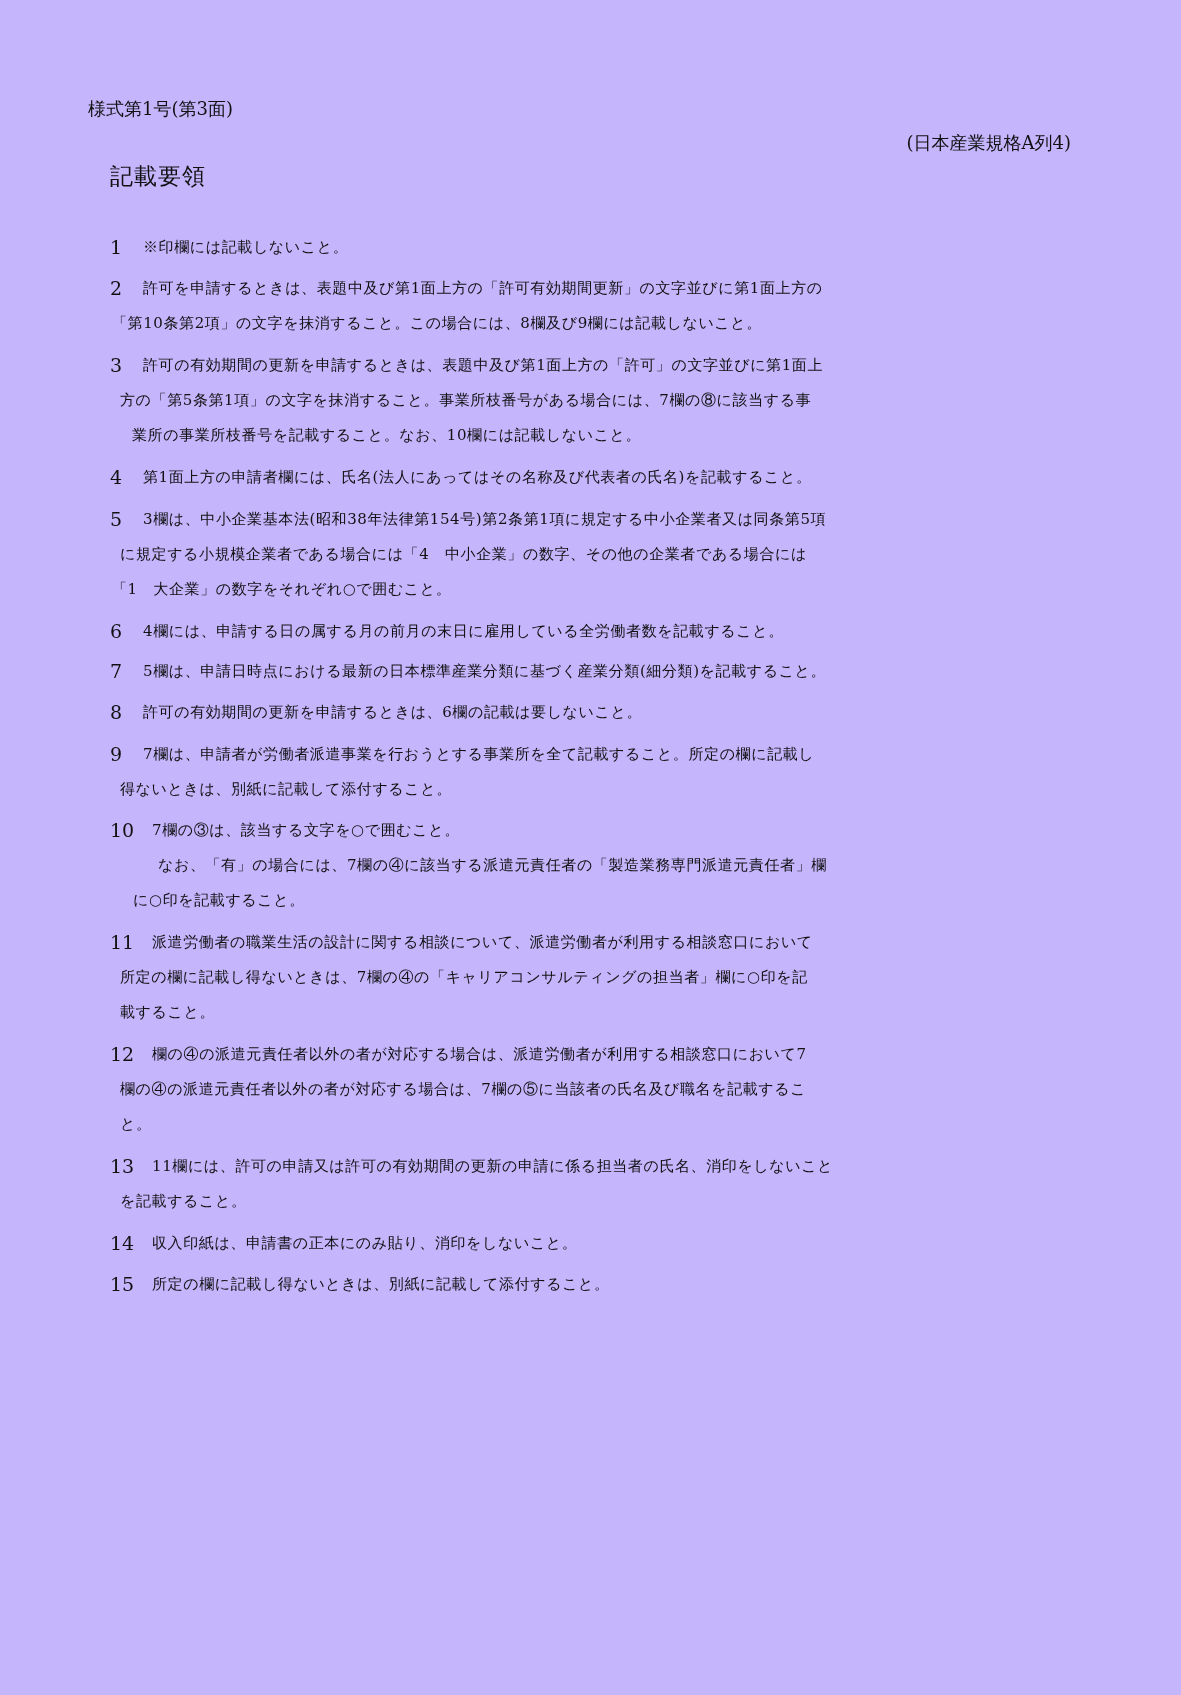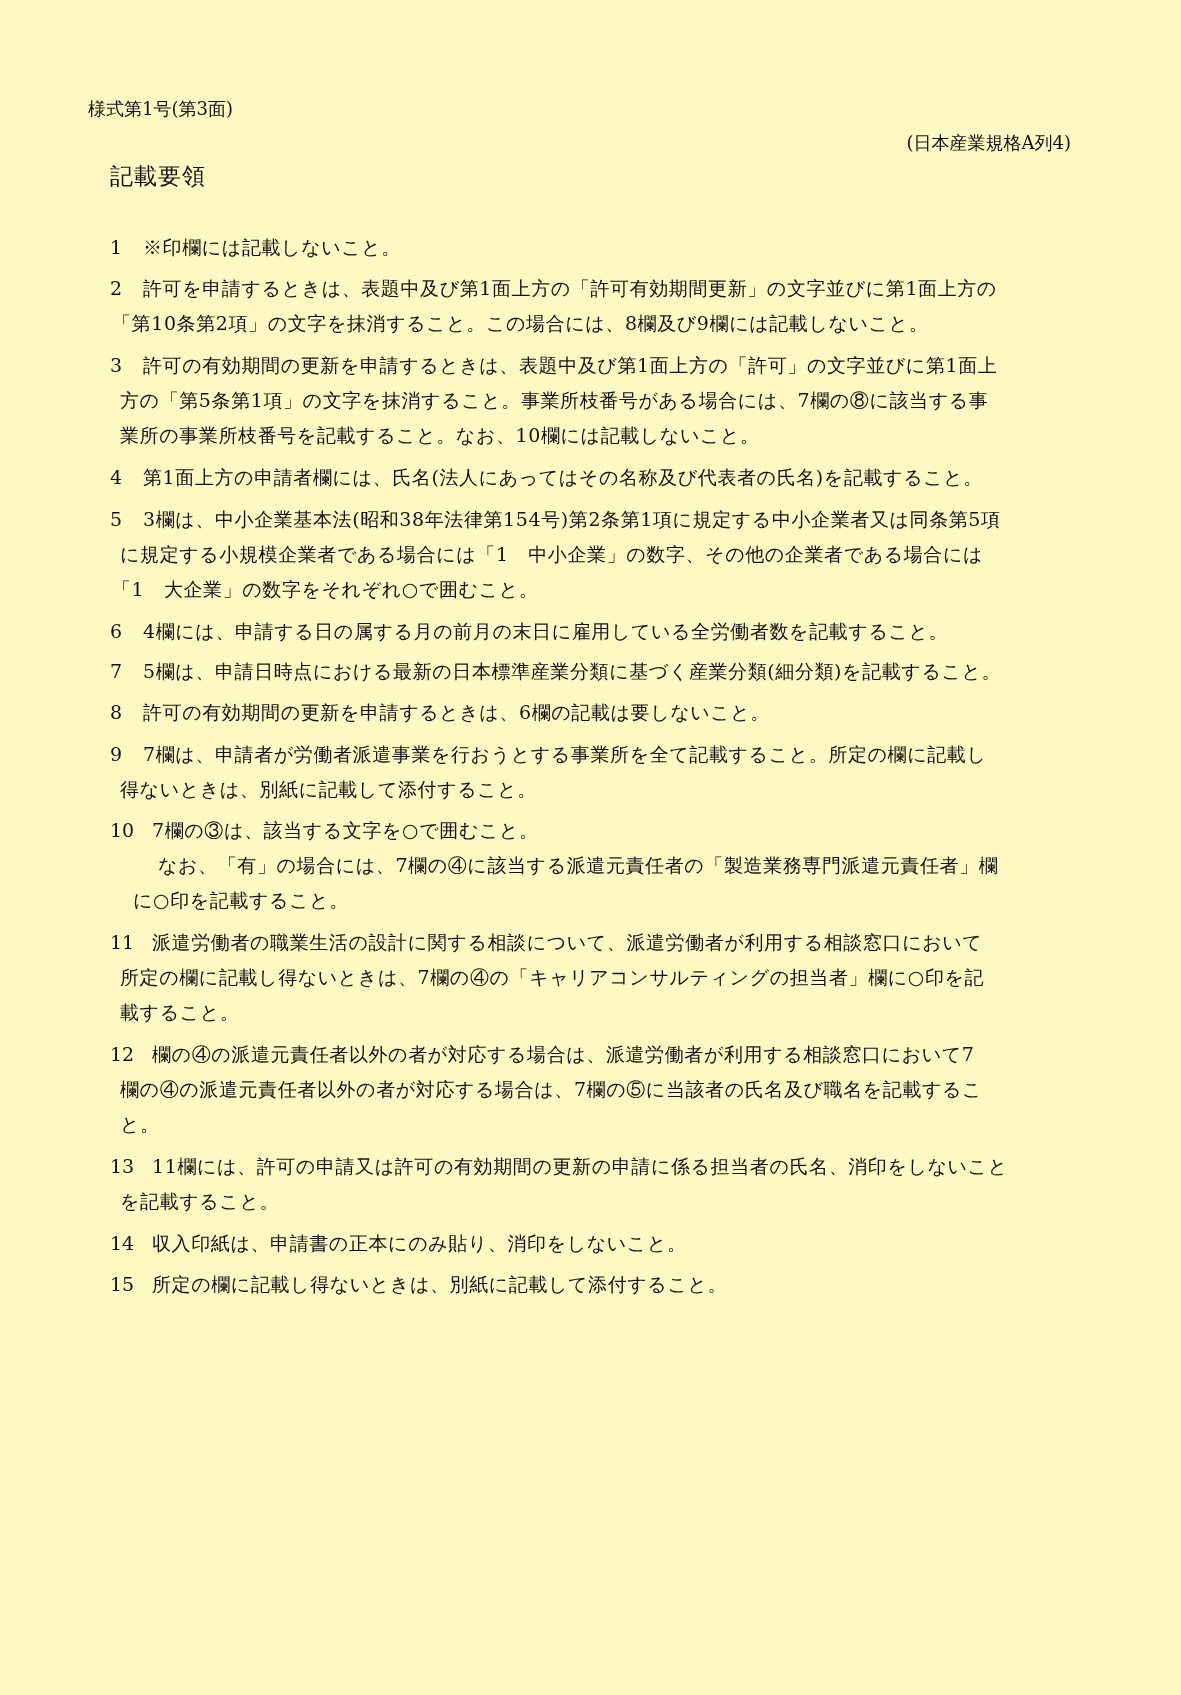--- a/index.html
+++ b/index.html
@@ -13,26 +13,26 @@
       position: relative;
       overflow: hidden;
       font-family: "DejaVu Serif", "Liberation Serif", serif;
       color: #111111;
     }
     .page {
       position: absolute;
       left: 0; top: 0;
       width: 1181px;
       height: 1695px;
-      background: #fef9c3;
+      background: #c4b5fd;
     }
     .line {
       position: absolute;
       white-space: nowrap;
-      font-size: 19px;
+      font-size: 15px;
       line-height: 24px;
       letter-spacing: 0.6px;
     }
     .form-label { left: 88px; top: 97px; font-size: 18px; letter-spacing: 0; }
     .paper-size { right: 110px; top: 131px; font-size: 18px; letter-spacing: 0; }
     .section-title { left: 110px; top: 164px; font-size: 23px; letter-spacing: 1px; }
 
     .num {
       position: absolute;
       font-size: 19px;
@@ -57,32 +57,32 @@
   <div>
     <span class="num" style="left:110px;top:276px">2</span>
     <span class="line" style="left:143px;top:276px">許可を申請するときは、表題中及び第1面上方の「許可有効期間更新」の文字並びに第1面上方の</span>
     <span class="line" style="left:112px;top:311px">「第10条第2項」の文字を抹消すること。この場合には、8欄及び9欄には記載しないこと。</span>
   </div>
 
   <div>
     <span class="num" style="left:110px;top:353px">3</span>
     <span class="line" style="left:143px;top:353px">許可の有効期間の更新を申請するときは、表題中及び第1面上方の「許可」の文字並びに第1面上</span>
     <span class="line" style="left:120px;top:388px">方の「第5条第1項」の文字を抹消すること。事業所枝番号がある場合には、7欄の⑧に該当する事</span>
-    <span class="line" style="left:120px;top:423px">業所の事業所枝番号を記載すること。なお、10欄には記載しないこと。</span>
+    <span class="line" style="left:132px;top:423px">業所の事業所枝番号を記載すること。なお、10欄には記載しないこと。</span>
   </div>
 
   <div>
     <span class="num" style="left:110px;top:465px">4</span>
     <span class="line" style="left:143px;top:465px">第1面上方の申請者欄には、氏名(法人にあってはその名称及び代表者の氏名)を記載すること。</span>
   </div>
 
   <div>
     <span class="num" style="left:110px;top:507px">5</span>
     <span class="line" style="left:143px;top:507px">3欄は、中小企業基本法(昭和38年法律第154号)第2条第1項に規定する中小企業者又は同条第5項</span>
-    <span class="line" style="left:120px;top:542px">に規定する小規模企業者である場合には「1　中小企業」の数字、その他の企業者である場合には</span>
+    <span class="line" style="left:120px;top:542px">に規定する小規模企業者である場合には「4　中小企業」の数字、その他の企業者である場合には</span>
     <span class="line" style="left:112px;top:577px">「1　大企業」の数字をそれぞれ○で囲むこと。</span>
   </div>
 
   <div>
     <span class="num" style="left:110px;top:619px">6</span>
     <span class="line" style="left:143px;top:619px">4欄には、申請する日の属する月の前月の末日に雇用している全労働者数を記載すること。</span>
   </div>
 
   <div>
     <span class="num" style="left:110px;top:659px">7</span>

